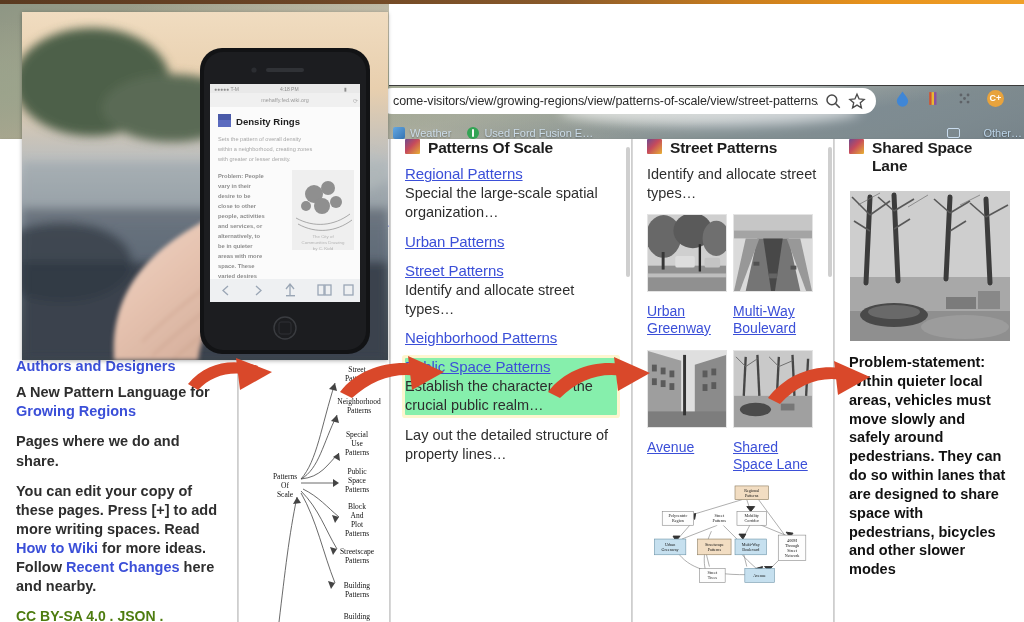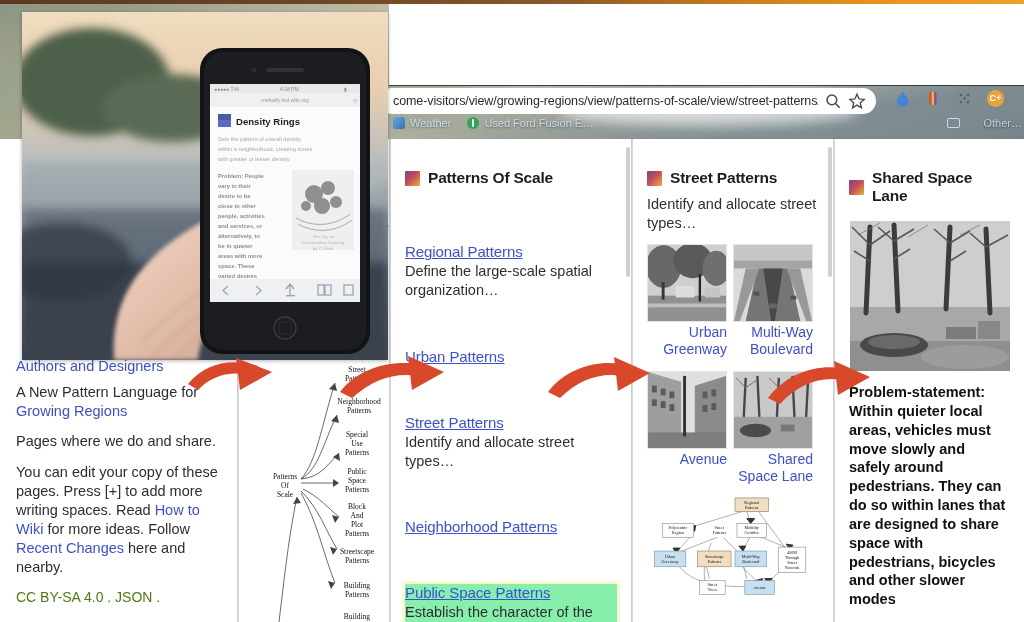--- a/index.html
+++ b/index.html
@@ -61,21 +61,21 @@
   .ext-icon{ width:17px; height:17px; display:block; }
   .avatar-chip{
     width:17px; height:17px; border-radius:50%;
     background:#e8a33d; color:#fff; font-size:9px; font-weight:bold;
     display:flex; align-items:center; justify-content:center; line-height:1;
   }
 
   
   .bookmarks-bar{
     position:absolute; left:389px; top:117px; width:635px; height:22px;
-    display:flex; align-items:flex-start; gap:16px; padding-left:4px;
+    display:flex; align-items:flex-end; gap:16px; padding-left:4px;
   }
   .bm{
     display:flex; align-items:center; gap:5px;
     font-size:11px; color:#cfe0ee; text-shadow:0 1px 2px rgba(0,0,0,.45);
     white-space:nowrap; opacity:.92;
   }
   .bm-fav{ width:12px; height:12px; border-radius:2px; flex:0 0 12px; }
   .bm-fav.weather{ background:linear-gradient(135deg,#5fa8e8,#2b6fb5); }
   .bm-fav.green{ background:#2aa44f; border-radius:50%; position:relative; }
   .bm-fav.green:after{
@@ -97,67 +97,67 @@
   }
 
   
   .col{
     position:absolute; top:0; background:#fff; height:483px;
     border-left:1px solid #d8d8d8; border-right:1px solid #cfcfcf;
     box-shadow:1px 0 2px rgba(0,0,0,.07);
     padding:0 14px; overflow:hidden;
   }
 
-  .col-1{ left:0;   width:238px; border-left:none; padding:0 16px; }
+  .col-1{ left:0;   width:238px; border-left:none; padding:0 16px;font-weight:bold; }
   .col-2{ left:238px; width:152px; padding:0 4px; }
   .col-3{ left:390px; width:242px; }
   .col-4{ left:632px; width:202px; }
   .col-5{ left:834px; width:190px; border-right:none; }
 
   
   .page-head{
-    display:flex; align-items:center; gap:8px; padding-top:30px; padding-bottom:8px;
+    display:flex; align-items:flex-start; gap:8px; padding-top:0; padding-bottom:8px;
   }
   .page-flag{
     width:15px; height:15px; flex:0 0 15px; border-radius:1px;
     background:linear-gradient(135deg,#6d4b8f 0%,#c64a5c 45%,#e8b233 100%);
   }
   .page-title{
     font-size:15.5px; font-weight:bold; color:#1d1d1d; letter-spacing:-0.2px;
   }
 
   
   .para{
     font-size:14.5px; line-height:1.32; color:#2e2e2e; margin-bottom:11px;
   }
   .para-tight{ margin-bottom:9px; }
   a.wlink{ color:#3b4fd8; text-decoration:none; }
   a.wlink2{ color:#4b5fe0; text-decoration:none; }
 
   
-  .item{ margin-bottom:11px;margin-top:48px; }
+  .item{ margin-bottom:11px; }
   .item-title{
     font-size:15px; color:#3b4fd8; line-height:1.2; margin-bottom:1px;
     display:block; letter-spacing:-0.1px;
   }
   .item-desc{ font-size:14.5px; color:#2e2e2e; line-height:1.3; }
   .item.highlight{
     background:#86efac; box-shadow:0 0 0 3px #fdf6cf; border-radius:1px;
   }
 
   
   .thumb-grid{ display:flex; flex-wrap:wrap; gap:6px; margin-top:6px; }
   .thumb-cell{ width:80px; }
   .thumb{
     width:80px; height:78px; display:block; border:1px solid #ddd;
     filter:grayscale(1) contrast(1.08);
   }
   .thumb-cap{
-    display:block; text-align:right; font-size:14px; color:#3b4fd8;
-    line-height:1.18; margin-top:2px;
+    display:block; text-align:left; font-size:14px; color:#3b4fd8;
+    line-height:1.18; margin-top:11px;text-decoration:underline;
   }
 
   .big-photo{
     width:160px; height:150px; display:block; margin:8px auto 0 auto;
     filter:grayscale(1) contrast(1.05);
   }
 
   .problem-stmt{
     font-size:14.5px; line-height:1.3; color:#111; font-weight:bold;
     margin-top:12px;
@@ -326,21 +326,21 @@
 
     <div class="col col-3">
       <div class="col-scroll"></div>
       <div class="page-head">
         <span class="page-flag"></span>
         <span class="page-title">Patterns Of Scale</span>
       </div>
 
       <div class="item">
         <a class="item-title" href="#">Regional Patterns</a>
-        <span class="item-desc">Define the large-scale spatial organization…</span>
+        <span class="item-desc">Special the large-scale spatial organization…</span>
       </div>
       <div class="item">
         <a class="item-title" href="#">Urban Patterns</a>
       </div>
       <div class="item">
         <a class="item-title" href="#">Street Patterns</a>
         <span class="item-desc">Identify and allocate street types…</span>
       </div>
       <div class="item">
         <a class="item-title" href="#">Neighborhood Patterns</a>

